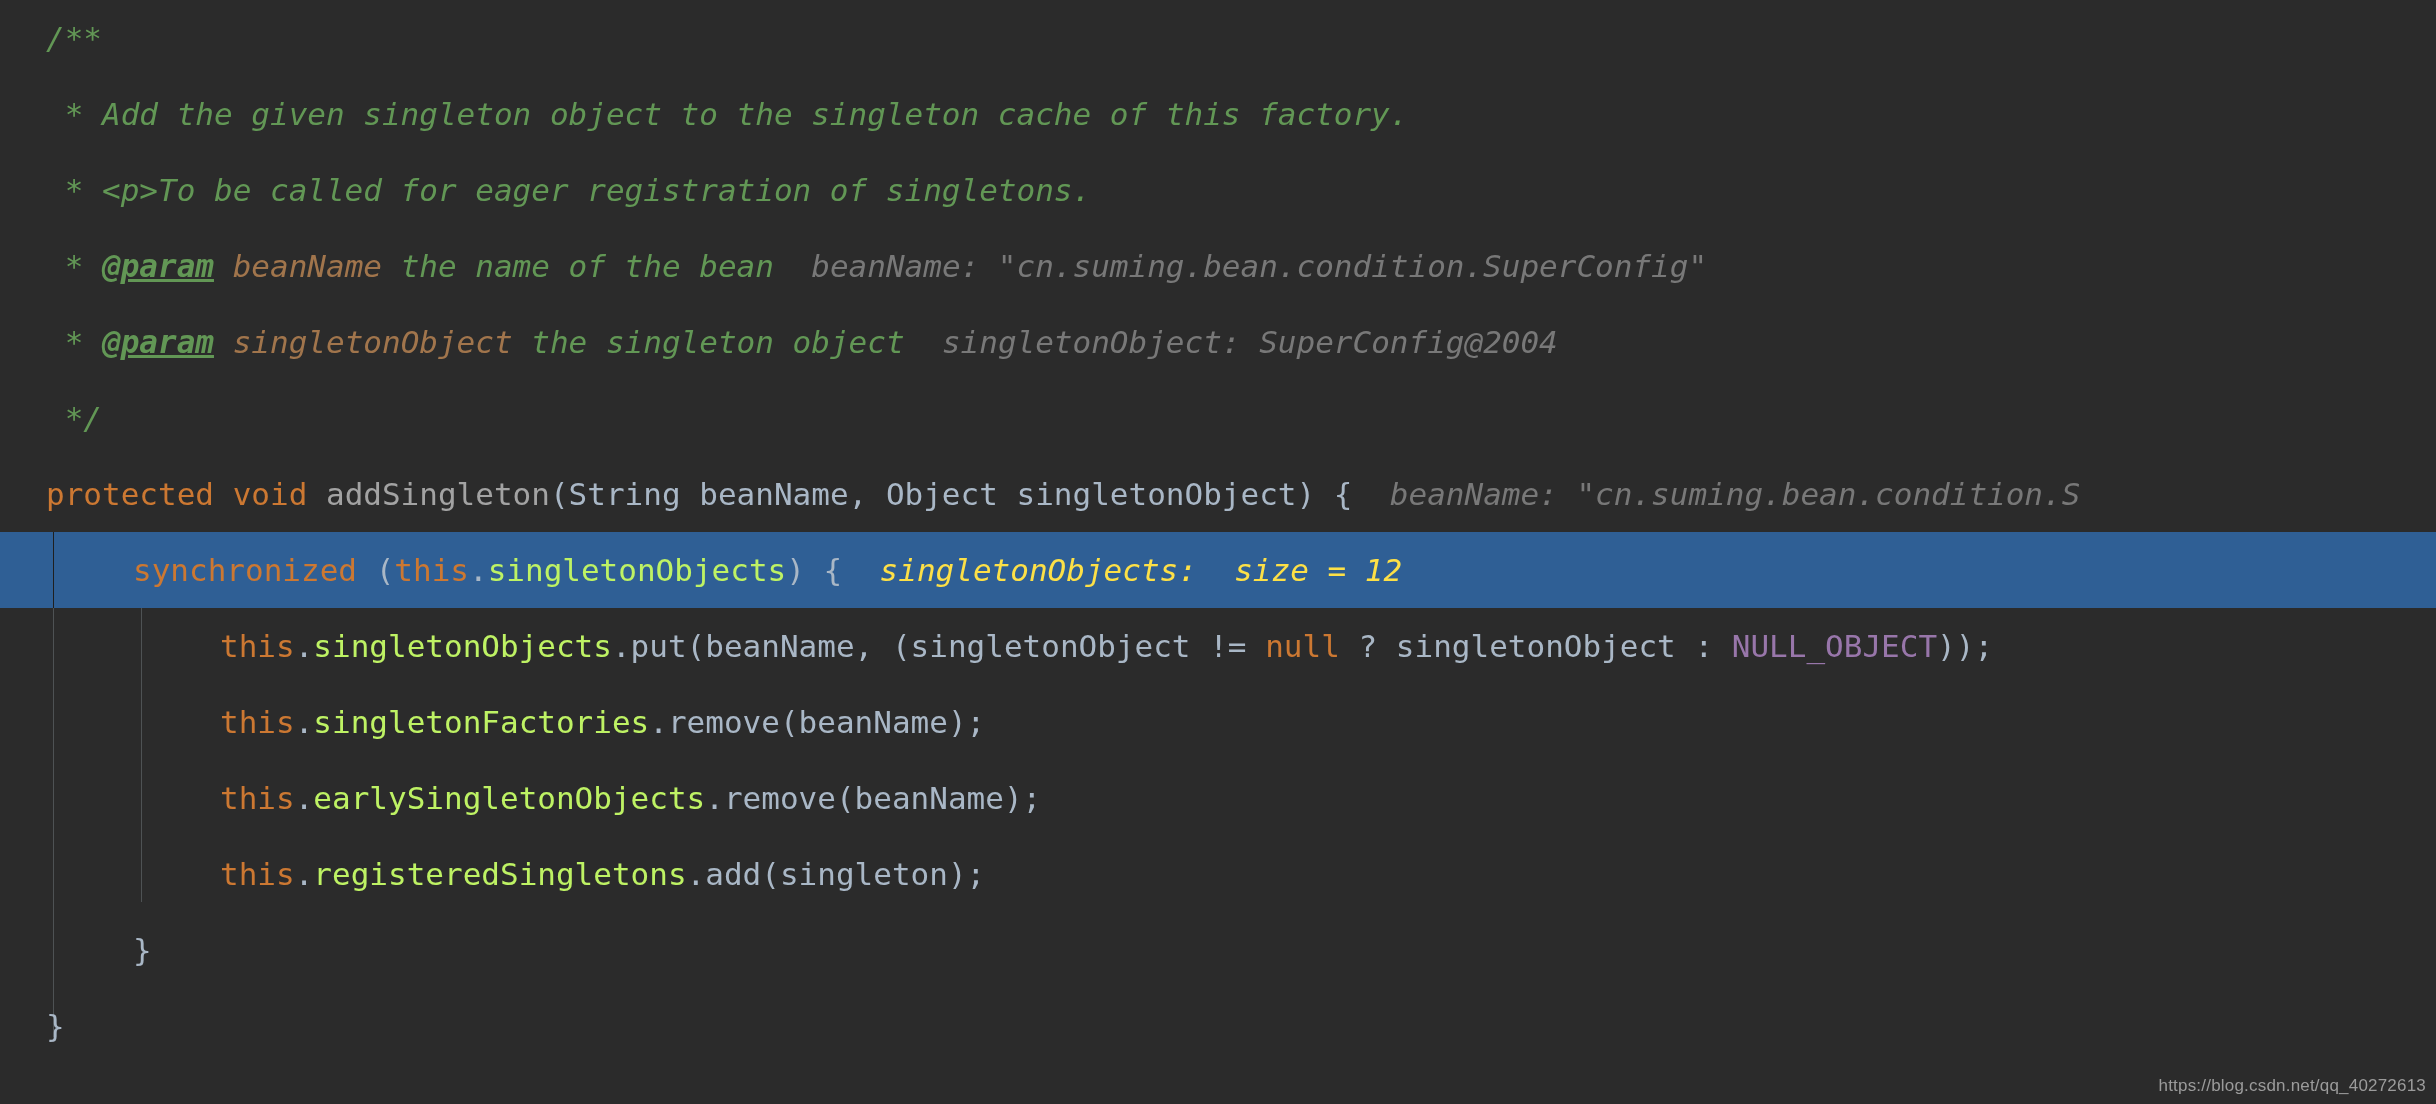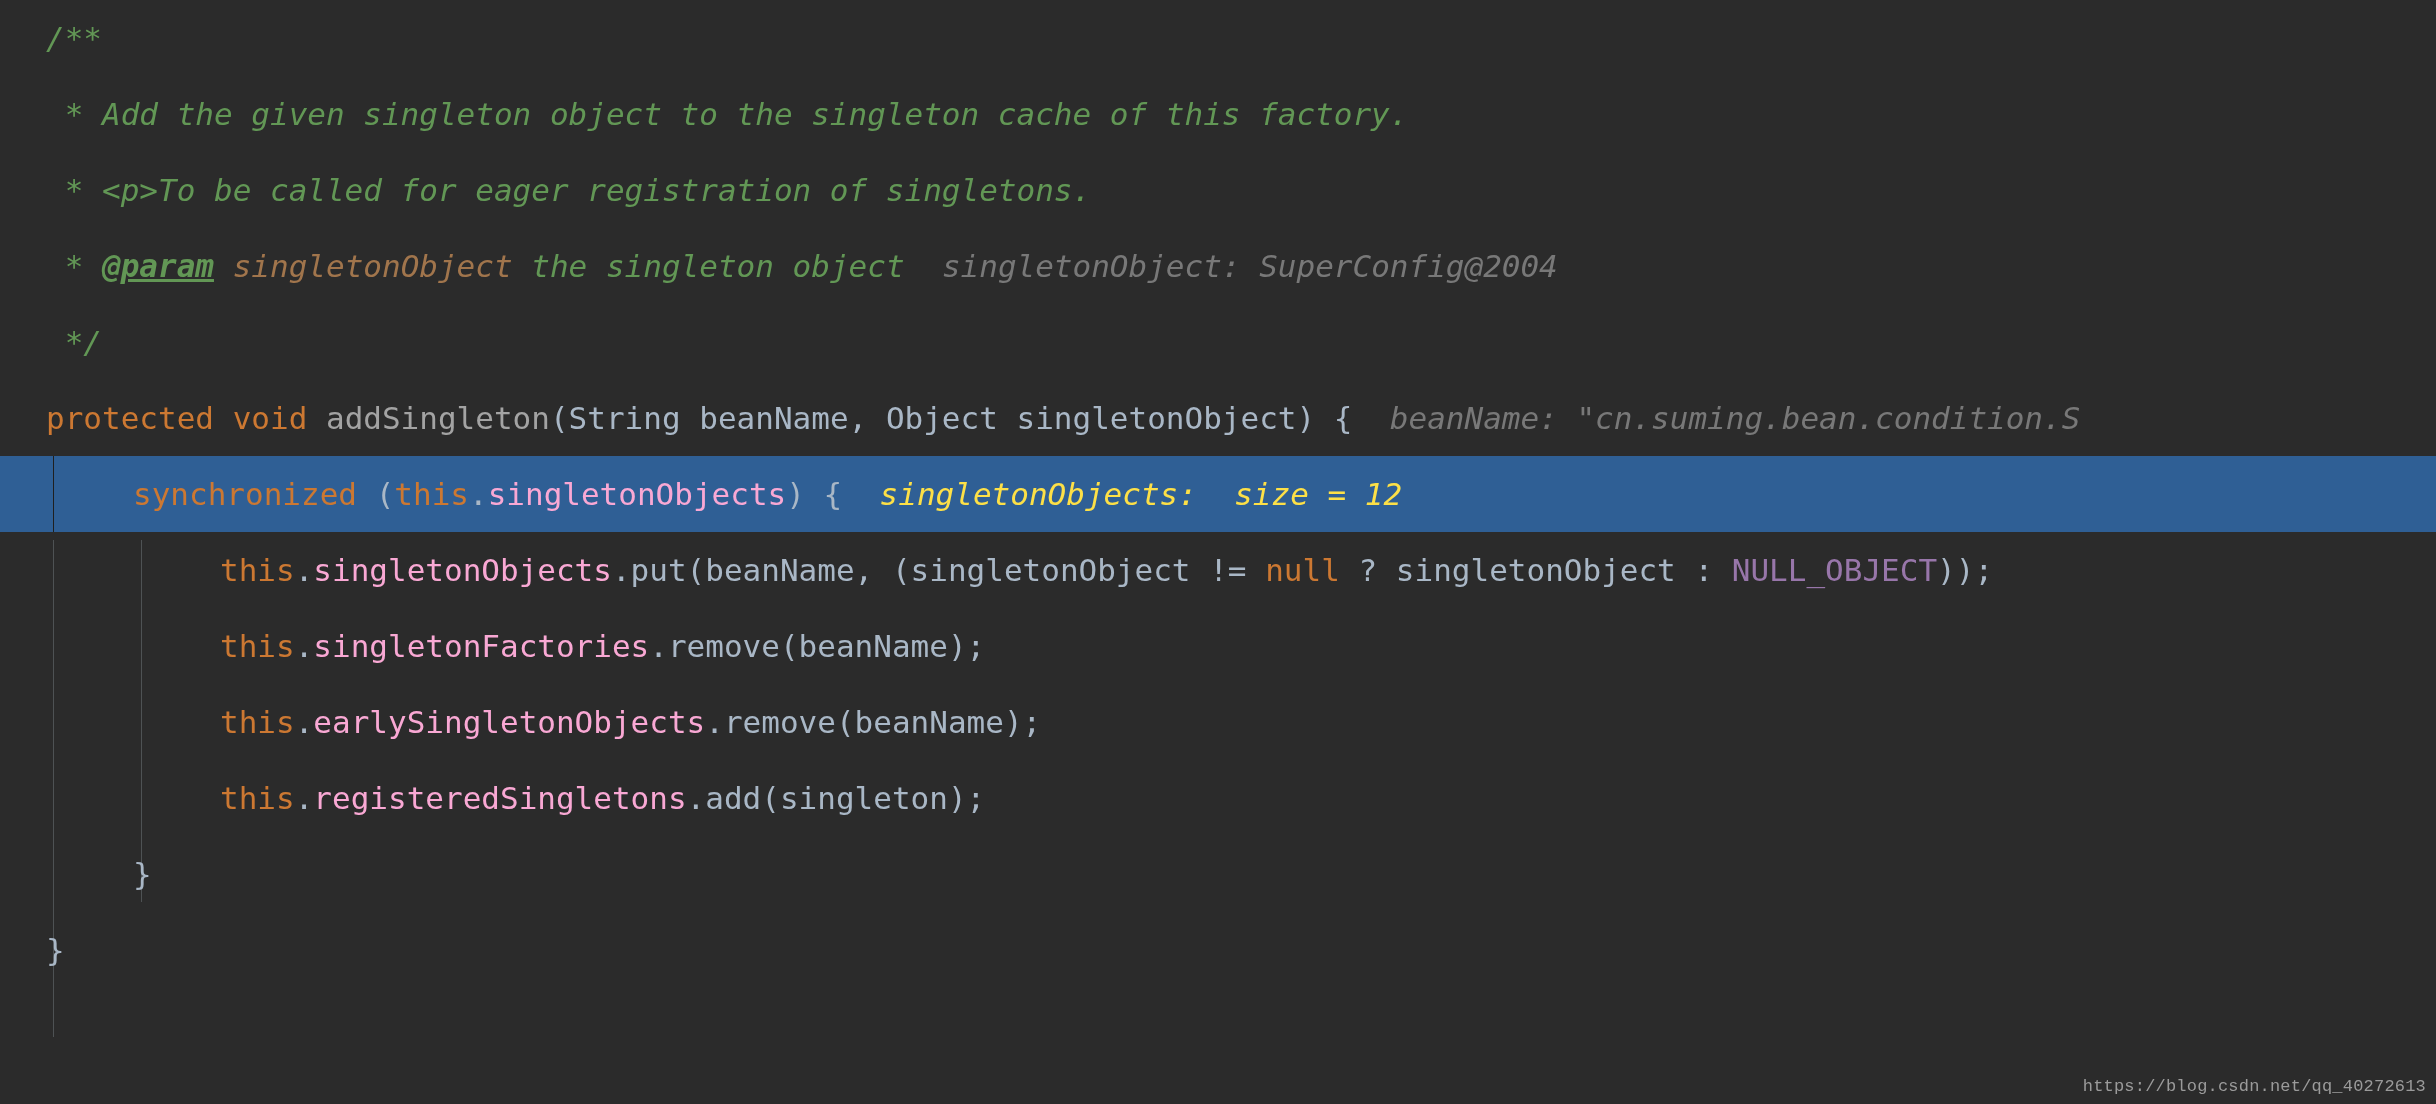--- a/index.html
+++ b/index.html
@@ -60,48 +60,49 @@
     background: #1f1f1f;
   }
 
   
   .cmt      { color: #629755; font-style: italic; }
   .cmt-tag  { color: #629755; font-style: italic; font-weight: bold; text-decoration: underline; }
   .cmt-par  { color: #a1754c; font-style: italic; }
   .kw       { color: #cc7832; }
   .mdecl    { color: #a3a3a3; }
   .plain    { color: #a9b7c6; }
-  .field    { color: #f9a8d4; }
+  .field    { color: #bef264; }
   .const    { color: #9876aa; }
   .hint     { color: #787878; font-style: italic; }
   .hint-on  { color: #fde047; font-style: italic; }
   .brace    { color: #a9b7c6; }
 
   #watermark {
     position: absolute;
     right: 10px;
     bottom: 8px;
-    font-family: Liberation Mono, monospace;
+    font-family: Liberation Sans, sans-serif;
     font-size: 17px;
     color: #9b9b9b;
     letter-spacing: 0.2px;
   }
 </style>
 </head>
 <body>
 
 <div id="editor">
 
   <div class="indent-guide" id="guide-outer"></div>
   <div class="indent-guide" id="guide-inner"></div>
 
   <div class="code-area" id="code-area">
       <div class="line"><span style="display: inline-block; width: 0px;"></span><span class="cmt">/**</span></div>
       <div class="line"><span style="display: inline-block; width: 0px;"></span><span class="cmt"> * Add the given singleton object to the singleton cache of this factory.</span></div>
       <div class="line"><span style="display: inline-block; width: 0px;"></span><span class="cmt"> * &lt;p&gt;To be called for eager registration of singletons.</span></div>
+      <div class="line"><span style="display: inline-block; width: 0px;"></span><span class="cmt"> * </span><span class="cmt-tag">@param</span><span class="cmt"> </span><span class="cmt-par">beanName</span><span class="cmt"> the name of the bean</span><span class="hint">  beanName: "cn.suming.bean.condition.SuperConfig"</span></div>
       <div class="line"><span style="display: inline-block; width: 0px;"></span><span class="cmt"> * </span><span class="cmt-tag">@param</span><span class="cmt"> </span><span class="cmt-par">singletonObject</span><span class="cmt"> the singleton object</span><span class="hint">  singletonObject: SuperConfig@2004</span></div>
       <div class="line"><span style="display: inline-block; width: 0px;"></span><span class="cmt"> */</span></div>
       <div class="line"><span style="display: inline-block; width: 0px;"></span><span class="kw">protected void </span><span class="mdecl">addSingleton</span><span class="plain">(String beanName, Object singletonObject) {</span><span class="hint">  beanName: "cn.suming.bean.condition.S</span></div>
       <div class="line highlight"><span class="gutter-mark"></span><span style="display: inline-block; width: 87px;"></span><span class="kw">synchronized </span><span class="plain">(</span><span class="kw">this</span><span class="plain">.</span><span class="field">singletonObjects</span><span class="plain">) {</span><span class="hint-on">  singletonObjects:  size = 12</span></div>
       <div class="line"><span style="display: inline-block; width: 174px;"></span><span class="kw">this</span><span class="plain">.</span><span class="field">singletonObjects</span><span class="plain">.put(beanName, (singletonObject != </span><span class="kw">null</span><span class="plain"> ? singletonObject : </span><span class="const">NULL_OBJECT</span><span class="plain">));</span></div>
       <div class="line"><span style="display: inline-block; width: 174px;"></span><span class="kw">this</span><span class="plain">.</span><span class="field">singletonFactories</span><span class="plain">.remove(beanName);</span></div>
       <div class="line"><span style="display: inline-block; width: 174px;"></span><span class="kw">this</span><span class="plain">.</span><span class="field">earlySingletonObjects</span><span class="plain">.remove(beanName);</span></div>
       <div class="line"><span style="display: inline-block; width: 174px;"></span><span class="kw">this</span><span class="plain">.</span><span class="field">registeredSingletons</span><span class="plain">.add(singleton);</span></div>
       <div class="line"><span style="display: inline-block; width: 87px;"></span><span class="brace">}</span></div>
       <div class="line"><span style="display: inline-block; width: 0px;"></span><span class="brace">}</span></div>

